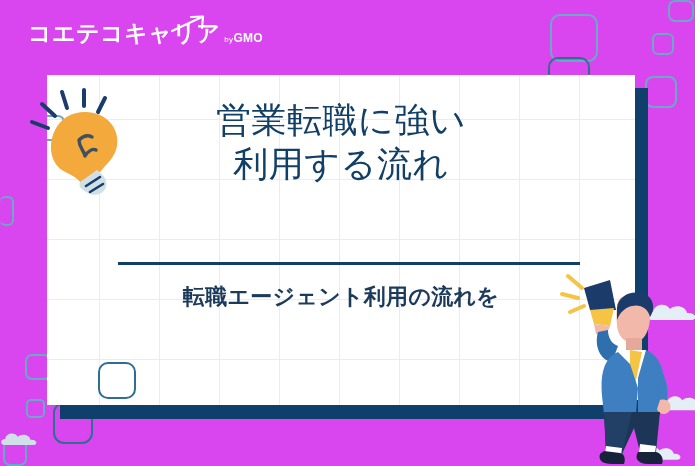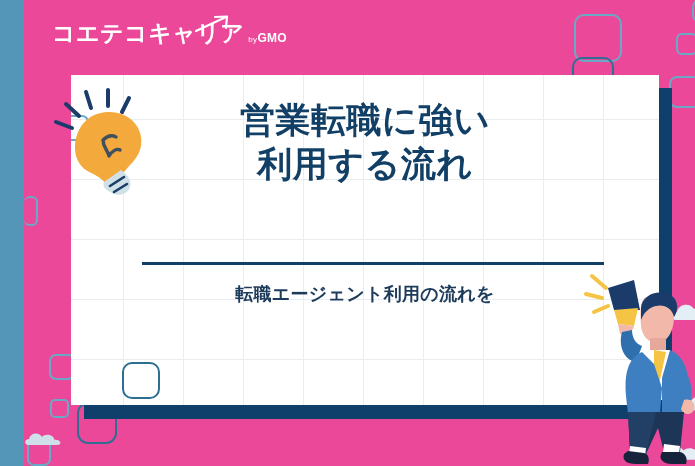--- a/index.html
+++ b/index.html
@@ -3,21 +3,21 @@
 <meta charset="utf-8">
 <style>
   * { margin:0; padding:0; box-sizing:border-box; }
   html,body { width:695px; height:466px; overflow:hidden; }
   body {
     font-family:"Liberation Sans","DejaVu Sans",sans-serif;
     background:#5496b7;
     position:relative;
   }
 
-  #stage { position:absolute; inset:0; background:#ec4899; overflow:hidden;margin-left:24px; }
+  #stage { position:absolute; inset:0; background:#d946ef; overflow:hidden; }
 
   
   .deco { position:absolute; border-radius:10px; border:2px solid #3d7fa3; }
   .deco.light { border-color:#6aa9c6; }
   .deco.dark  { border-color:#2e6e92; }
 
   
   #logo { position:absolute; left:28px; top:22px; display:flex; align-items:flex-end; gap:4px; }
   #logo .mark {
     color:#ffffff; font-weight:bold; font-size:23px; letter-spacing:0.5px;
@@ -42,27 +42,27 @@
   #card-shadow-bottom {
     position:absolute; left:60px; top:405px; width:588px; height:14px; background:#0f3f6b;
   }
   #card-shadow-right {
     position:absolute; left:635px; top:88px; width:13px; height:331px; background:#0f3f6b;
   }
 
   
   #title-block { position:absolute; left:47px; top:98px; width:588px; text-align:center; }
   .title-line {
-    color:#123f66; font-weight:bold; font-size:35px; line-height:1.26;
+    color:#123f66; font-weight:normal; font-size:35px; line-height:1.26;
     letter-spacing:0.5px; white-space:nowrap;
   }
   #divider { position:absolute; left:118px; top:262px; width:462px; height:3px; background:#123f66; }
   #sub-block { position:absolute; left:47px; top:281px; width:588px; text-align:center; }
   .sub-line {
-    color:#1c3a5a; font-weight:bold; font-size:18px; line-height:1.45;
+    color:#1c3a5a; font-weight:bold; font-size:22px; line-height:1.45;
     letter-spacing:0.3px; white-space:nowrap;
   }
 
   
   #bulb { position:absolute; left:22px; top:78px; width:120px; height:120px; }
   #person { position:absolute; left:560px; top:268px; width:120px; height:198px; }
   .cloud { position:absolute; }
 </style>
 </head>
 <body>

